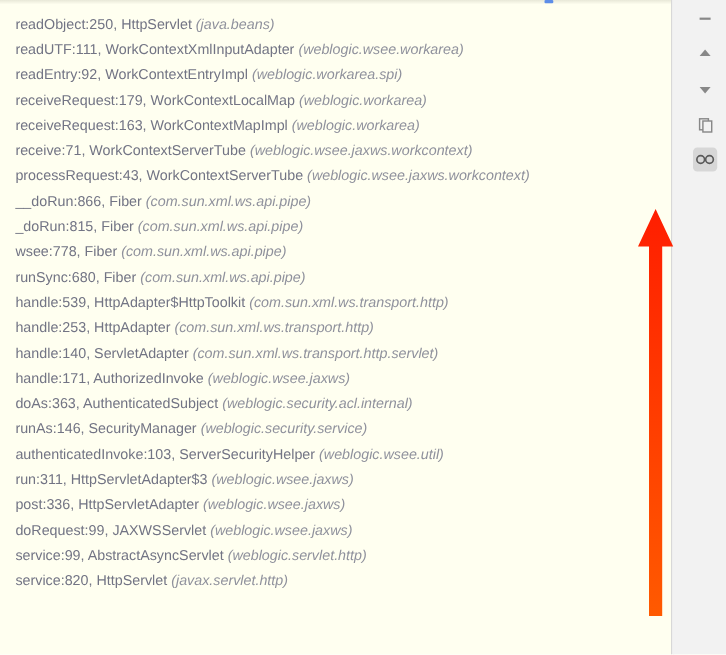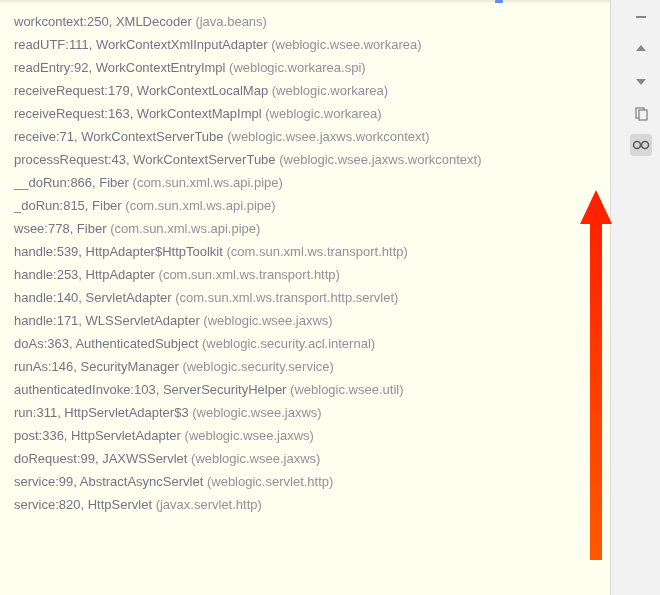--- a/index.html
+++ b/index.html
@@ -19,20 +19,21 @@
       overflow: hidden;
     }
     .stack-line {
       font-size: 13px;
       line-height: 23px;
       white-space: nowrap;
       color: #727484;
       font-weight: 500;
     }
     .stack-line .pkg {
+      font-style: italic;
       color: #8f919c;
       font-weight: 400;
     }
     .right-gutter {
       position: absolute;
       right: 0;
       top: 0;
       width: 50px;
       height: 595px;
       background: #f2f2f2;
@@ -97,34 +98,35 @@
       border-left: 1px solid #e4e4e4;
     }
   </style>
 </head>
 <body>
 
 <div class="main-panel">
   <div class="divider-top"></div>
   <div class="blue-dot"></div>
   <div id="stack-container">
-      <div class="stack-line"><span>workcontext:250, XMLDecoder</span> <span class="pkg">(java.beans)</span></div>
+      <div class="stack-line"><span>readObject:250, HttpServlet</span> <span class="pkg">(java.beans)</span></div>
       <div class="stack-line"><span>readUTF:111, WorkContextXmlInputAdapter</span> <span class="pkg">(weblogic.wsee.workarea)</span></div>
       <div class="stack-line"><span>readEntry:92, WorkContextEntryImpl</span> <span class="pkg">(weblogic.workarea.spi)</span></div>
       <div class="stack-line"><span>receiveRequest:179, WorkContextLocalMap</span> <span class="pkg">(weblogic.workarea)</span></div>
       <div class="stack-line"><span>receiveRequest:163, WorkContextMapImpl</span> <span class="pkg">(weblogic.workarea)</span></div>
       <div class="stack-line"><span>receive:71, WorkContextServerTube</span> <span class="pkg">(weblogic.wsee.jaxws.workcontext)</span></div>
       <div class="stack-line"><span>processRequest:43, WorkContextServerTube</span> <span class="pkg">(weblogic.wsee.jaxws.workcontext)</span></div>
       <div class="stack-line"><span>__doRun:866, Fiber</span> <span class="pkg">(com.sun.xml.ws.api.pipe)</span></div>
       <div class="stack-line"><span>_doRun:815, Fiber</span> <span class="pkg">(com.sun.xml.ws.api.pipe)</span></div>
       <div class="stack-line"><span>wsee:778, Fiber</span> <span class="pkg">(com.sun.xml.ws.api.pipe)</span></div>
+      <div class="stack-line"><span>runSync:680, Fiber</span> <span class="pkg">(com.sun.xml.ws.api.pipe)</span></div>
       <div class="stack-line"><span>handle:539, HttpAdapter$HttpToolkit</span> <span class="pkg">(com.sun.xml.ws.transport.http)</span></div>
       <div class="stack-line"><span>handle:253, HttpAdapter</span> <span class="pkg">(com.sun.xml.ws.transport.http)</span></div>
       <div class="stack-line"><span>handle:140, ServletAdapter</span> <span class="pkg">(com.sun.xml.ws.transport.http.servlet)</span></div>
-      <div class="stack-line"><span>handle:171, WLSServletAdapter</span> <span class="pkg">(weblogic.wsee.jaxws)</span></div>
+      <div class="stack-line"><span>handle:171, AuthorizedInvoke</span> <span class="pkg">(weblogic.wsee.jaxws)</span></div>
       <div class="stack-line"><span>doAs:363, AuthenticatedSubject</span> <span class="pkg">(weblogic.security.acl.internal)</span></div>
       <div class="stack-line"><span>runAs:146, SecurityManager</span> <span class="pkg">(weblogic.security.service)</span></div>
       <div class="stack-line"><span>authenticatedInvoke:103, ServerSecurityHelper</span> <span class="pkg">(weblogic.wsee.util)</span></div>
       <div class="stack-line"><span>run:311, HttpServletAdapter$3</span> <span class="pkg">(weblogic.wsee.jaxws)</span></div>
       <div class="stack-line"><span>post:336, HttpServletAdapter</span> <span class="pkg">(weblogic.wsee.jaxws)</span></div>
       <div class="stack-line"><span>doRequest:99, JAXWSServlet</span> <span class="pkg">(weblogic.wsee.jaxws)</span></div>
       <div class="stack-line"><span>service:99, AbstractAsyncServlet</span> <span class="pkg">(weblogic.servlet.http)</span></div>
       <div class="stack-line"><span>service:820, HttpServlet</span> <span class="pkg">(javax.servlet.http)</span></div>
     </div>
 </div>

